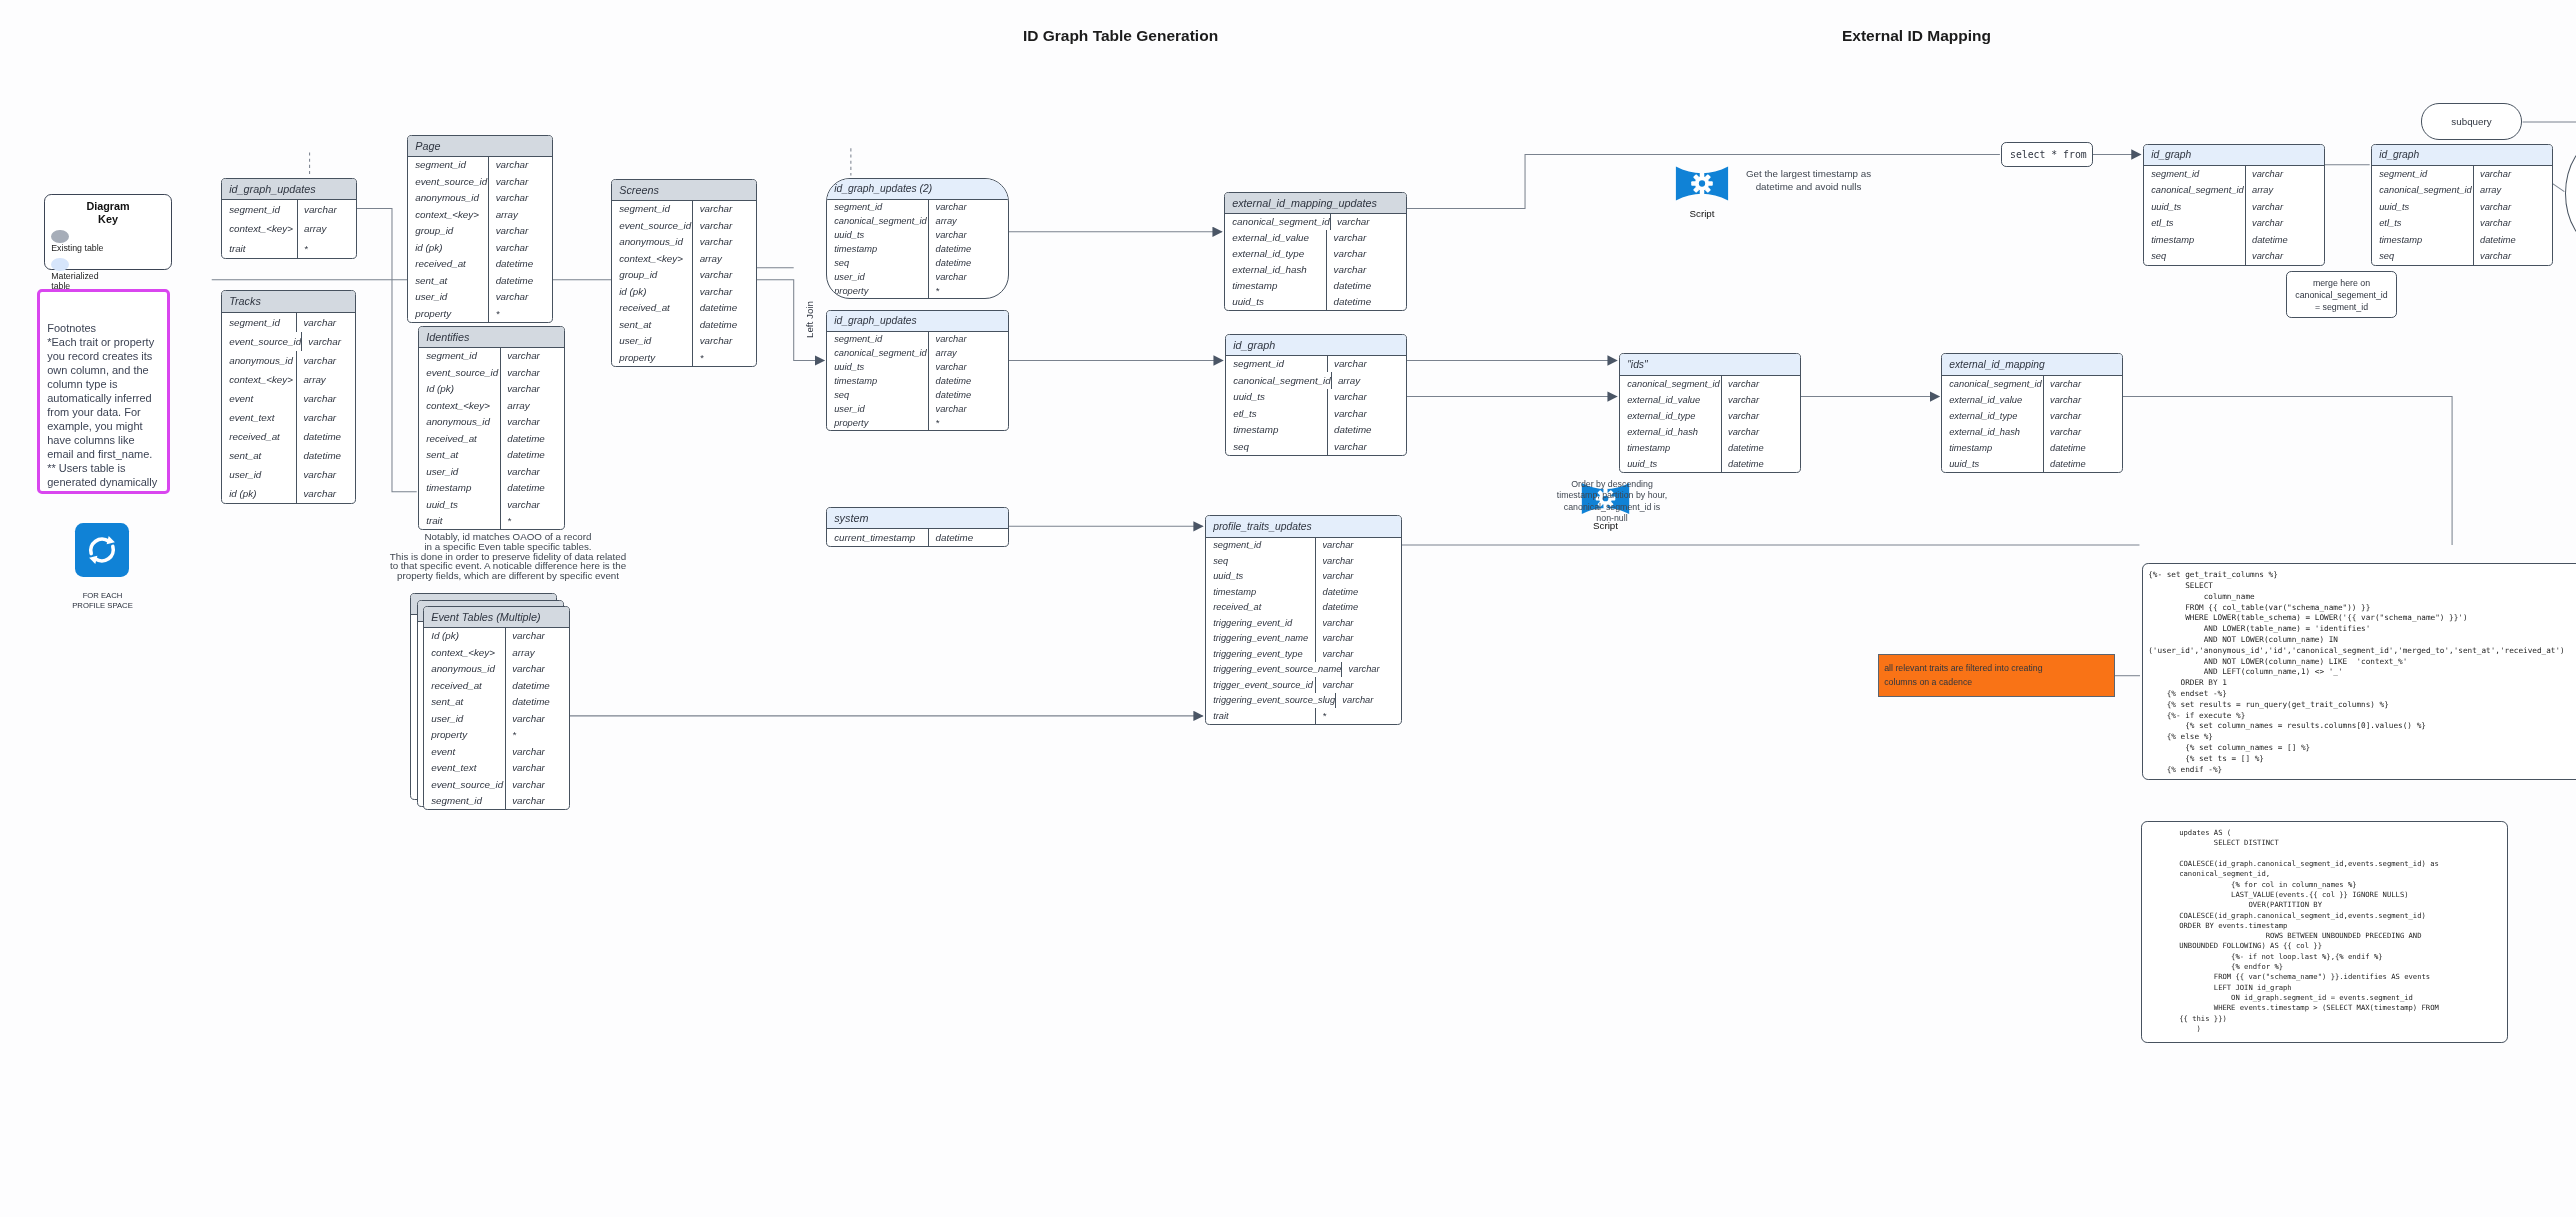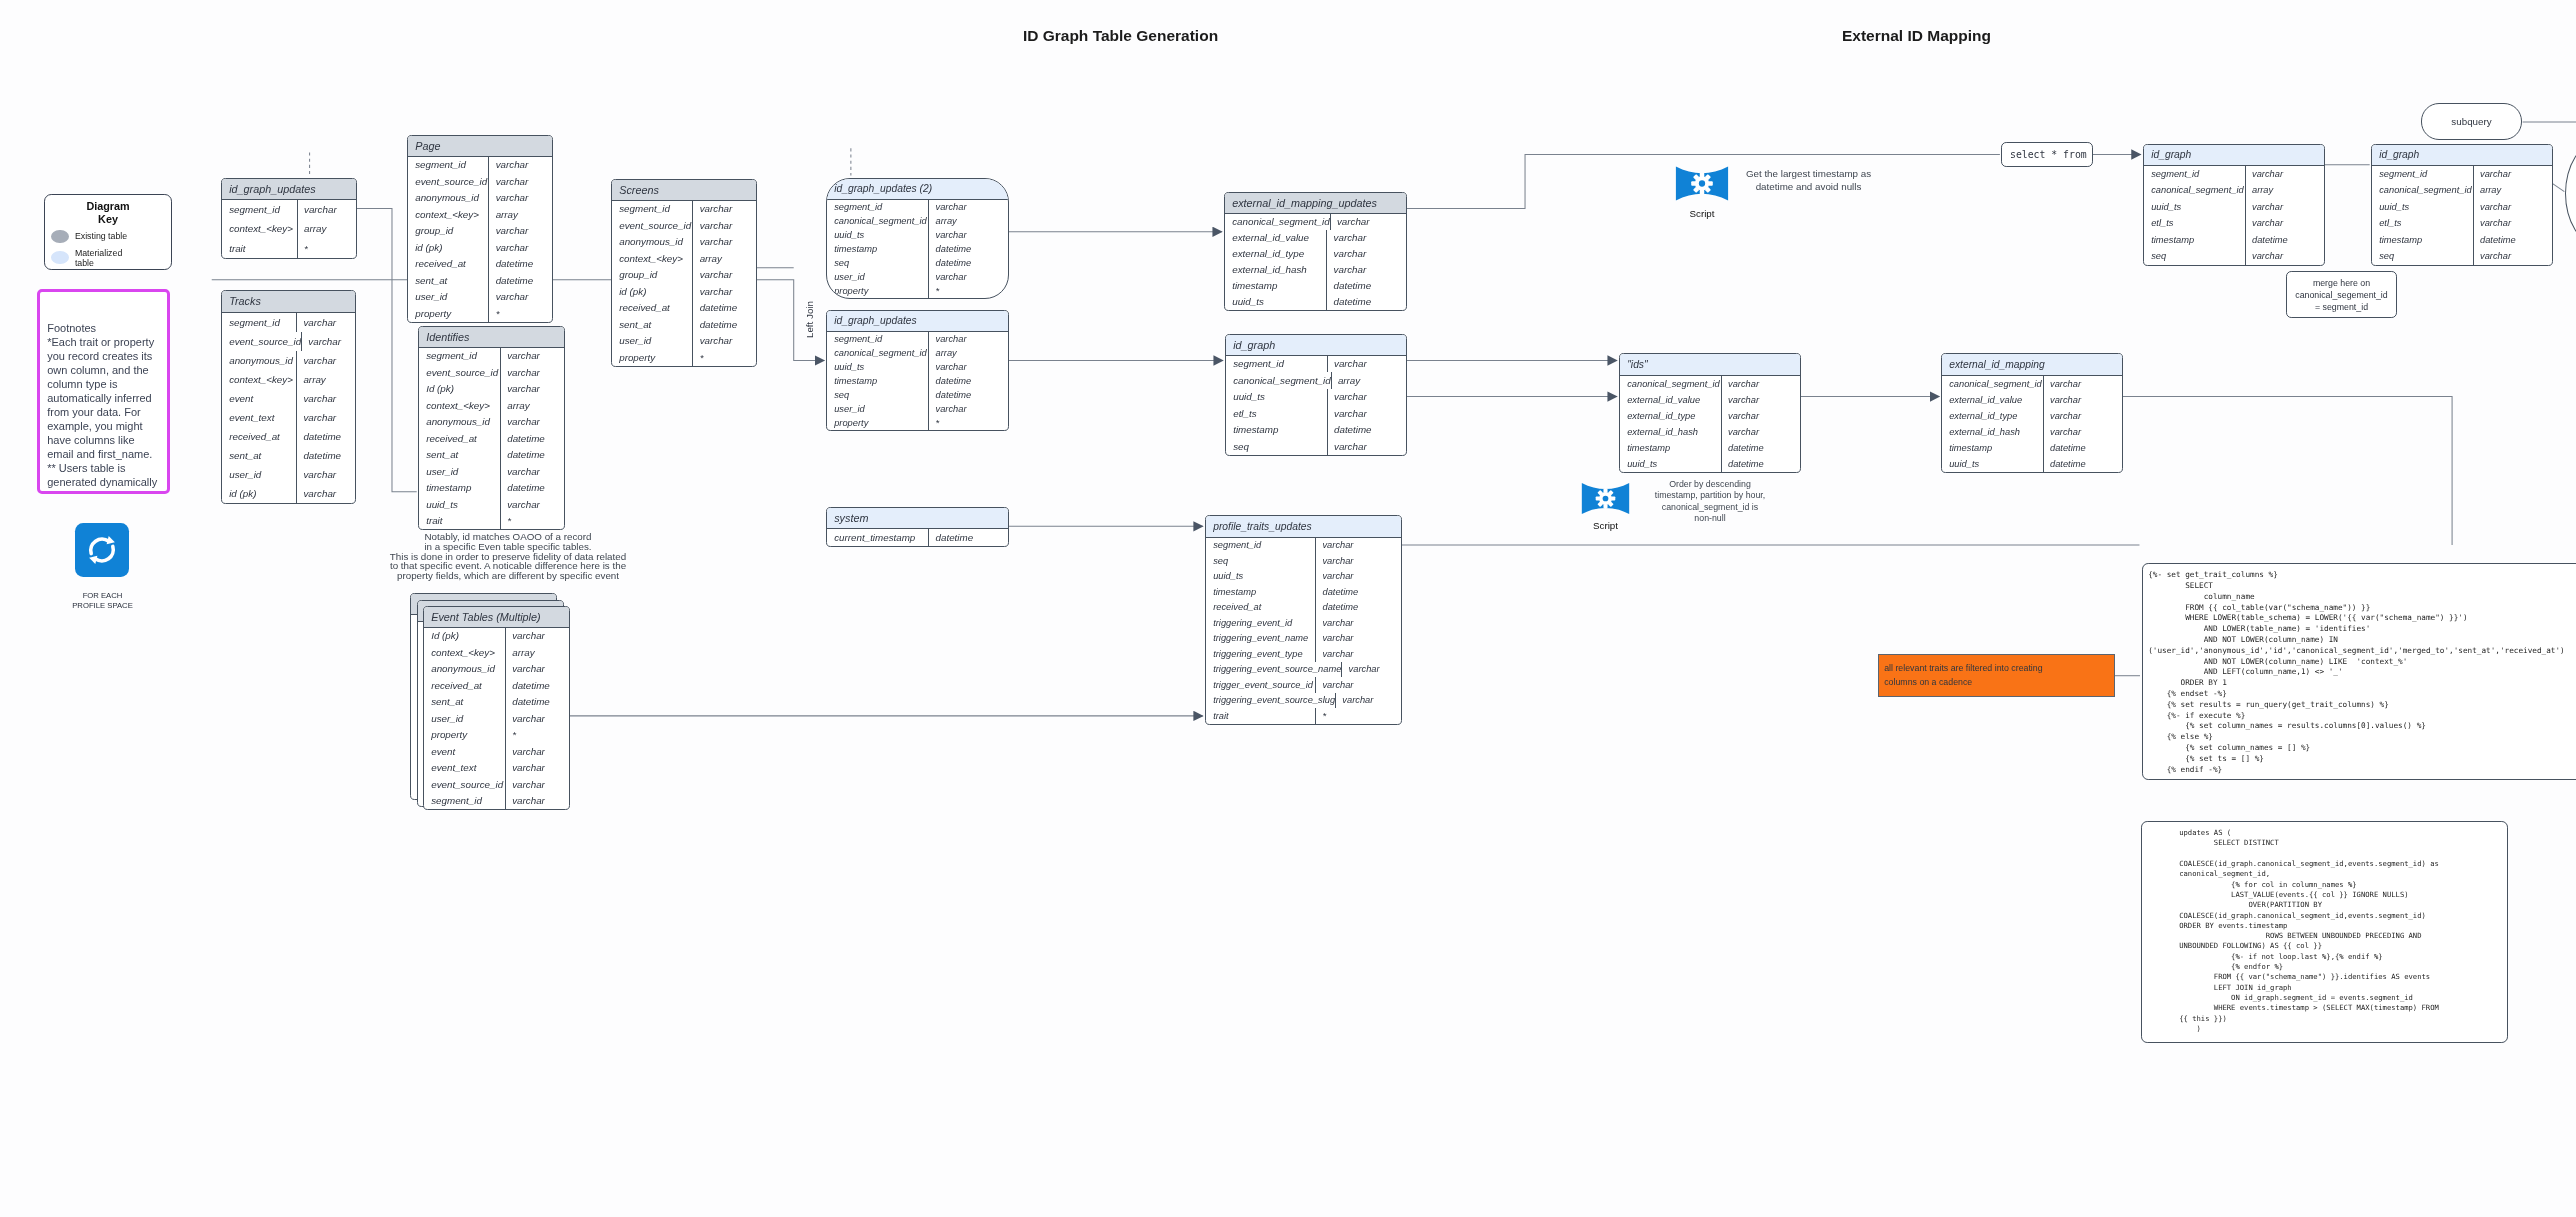--- a/index.html
+++ b/index.html
@@ -12,21 +12,21 @@
   .tbl .tn{flex:1.3;padding-left:7.2px;}
   .tbl .tt{flex:1;border-left:0.8px solid #47525f;padding-left:6.2px;align-self:stretch;display:flex;align-items:center;}
   .stackback{z-index:1;}
   .stackback .th{border-bottom:1px solid #47525f;}
   .sect-title{position:absolute;z-index:2;width:319px;text-align:center;font-size:15.5px;font-weight:bold;color:#1b1b1b;}
   .roundbox{position:absolute;z-index:2;background:#fff;border:1px solid #47525f;border-radius:5.2px;display:flex;align-items:center;justify-content:center;text-align:center;color:#2f3540;box-sizing:border-box;}
   .pre{white-space:pre-line;}
   .notetext{position:absolute;z-index:2;color:#3f4650;text-align:center;}
   .keybox{position:absolute;z-index:2;border:1.3px solid #3b4454;border-radius:7.2px;background:#fff;padding:5.2px 6.2px;box-sizing:border-box;margin-top:16px;}
   .keytitle{text-align:center;font-weight:bold;font-size:10.8px;color:#111;line-height:12.4px;white-space:pre-line;}
-  .keyrow{display:flex;align-items:center;margin-top:4.6px;}
+  .keyrow{display:flex;align-items:flex-start;margin-top:4.6px;flex-direction:column;}
   .keyswatch{width:17.5px;height:13.4px;border-radius:50%;margin-right:6.2px;flex:0 0 auto;}
   .keylabel{font-size:8.8px;color:#222;white-space:pre-line;}
   .footbox{position:absolute;z-index:2;border:3px solid #d946ef;border-radius:5px;background:#fff;padding:31px 6.2px 5.2px 7.2px;box-sizing:border-box;font-size:11px;line-height:14px;color:#3c4354;overflow:hidden;}
   .codebox{position:absolute;z-index:2;background:#fff;border:1px solid #47525f;border-radius:6.2px;box-sizing:border-box;overflow:hidden;}
   .codebox pre{margin:0;padding:6.2px 5.2px;font-family:"DejaVu Sans Mono",monospace;color:#1e1e1e;}
   .mono{font-family:"DejaVu Sans Mono",monospace;}
   .scriptlabel{position:absolute;z-index:2;text-align:center;font-size:9.8px;color:#111;}
   .rot{transform:rotate(-90deg);}
   .plainbox{position:absolute;z-index:2;background:#f97316;border:0.8px solid #5a6470;box-sizing:border-box;color:#30363f;}
 </style>
@@ -714,21 +714,21 @@
         <rect x="74" y="45" width="10" height="10" rx="2"></rect>
         <rect x="42" y="31" width="10" height="10" rx="2" transform="rotate(45 47 36)"></rect>
         <rect x="68" y="31" width="10" height="10" rx="2" transform="rotate(-45 73 36)"></rect>
         <rect x="42" y="59" width="10" height="10" rx="2" transform="rotate(-45 47 64)"></rect>
         <rect x="68" y="59" width="10" height="10" rx="2" transform="rotate(45 73 64)"></rect>
       </g>
       <circle cx="60" cy="50" r="7" fill="#1082d6"></circle>
     </svg>
   </div>
   <div class="scriptlabel" style="left:1581px;top:520px;width:49px;">Script</div>
-  <div class="notetext pre" style="left:1638px;top:479px;width:144px;font-size:8.8px;line-height:11.3px;">Order by descending
+  <div class="notetext pre" style="left:1540px;top:479px;width:144px;font-size:8.8px;line-height:11.3px;">Order by descending
 timestamp, partition by hour,
 canonical_segment_id is
 non-null</div>
 
   <div class="roundbox pre" style="left:2286px;top:271px;width:111px;height:47px;font-size:8.8px;line-height:12px;">merge here on
 canonical_segement_id
 = segment_id</div>
 
   <div class="roundbox" style="left:2421px;top:103px;width:101px;height:37px;font-size:9.8px;border-radius:18px;">subquery</div>
 

